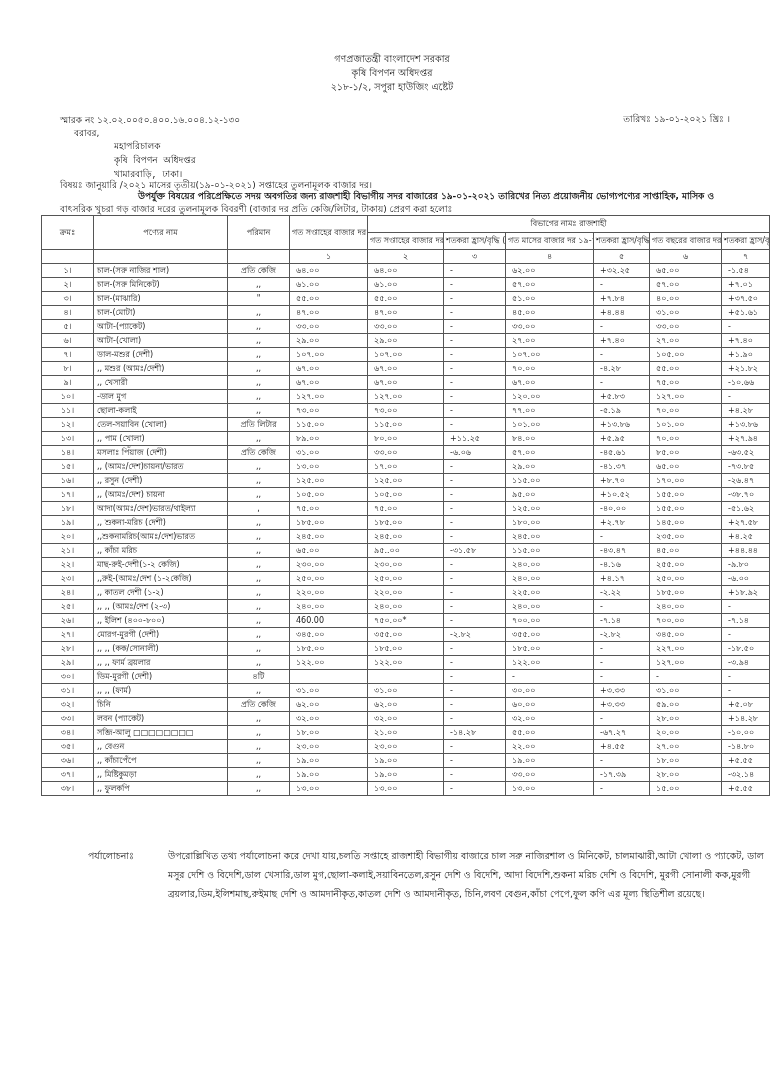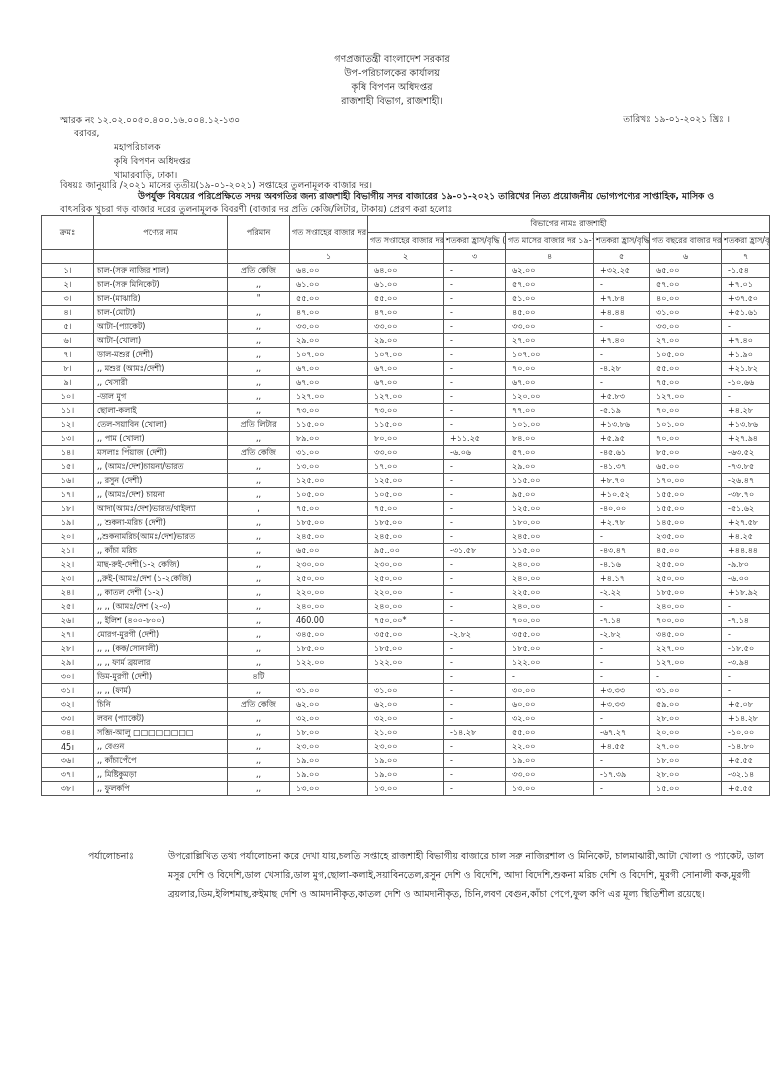--- a/index.html
+++ b/index.html
@@ -8,21 +8,21 @@
     font-family: "DejaVu Sans", sans-serif; color: #1a1a1a;
   }
   .header-block {
     position: absolute; top: 52px; left: 0; width: 784px;
     text-align: center; font-size: 9.5px; line-height: 14px;
   }
   .memo-row { position: absolute; top: 112px; left: 60px; width: 700px; font-size: 9px; }
   .memo-no { position: absolute; left: 0; top: 1px; }
   .memo-date { position: absolute; right: 30px; top: 0; }
   .recipient { position: absolute; top: 126px; left: 74px; font-size: 9px; line-height: 14px; }
-  .recipient .ind { padding-left: 40px; display: block; }
+  .recipient .ind { padding-left: 40px; display: block; font-family: Liberation Mono, monospace; }
   .subject { position: absolute; top: 178px; left: 60px; font-size: 9px; }
   .intro { position: absolute; top: 190px; left: 60px; width: 710px; font-size: 9px; line-height: 13px; }
   .intro .first { padding-left: 78px; display: block; white-space: nowrap; font-weight: bold; }
 
   table.prices {
     position: absolute; top: 215px; left: 41px; width: 728px;
     border-collapse: collapse; font-size: 8px; table-layout: fixed;
   }
   table.prices td, table.prices th {
     border: 1px solid #555; padding: 0 3px; height: 11.9px;
@@ -36,23 +36,22 @@
 
   .review { position: absolute; top: 846px; left: 60px; width: 710px; font-size: 9.3px; line-height: 19px; }
   .review-label { position: absolute; left: 28px; top: 0; text-align: center; }
   .review-text { position: absolute; left: 108px; top: 0; width: 600px; }
 </style>
 </head>
 <body>
 
 <div class="header-block">
   <div>গণপ্রজাতন্ত্রী বাংলাদেশ সরকার</div>
-  <div>উপ-পরিচালকের কার্যালয়</div>
   <div>কৃষি বিপণন অধিদপ্তর</div>
-  <div>রাজশাহী  বিভাগ, রাজশাহী।</div>
+  <div>২১৮-১/২, সপুরা হাউজিং এষ্টেট</div>
 </div>
 
 <div class="memo-row">
   <span class="memo-no">স্মারক নং ১২.০২.০০৫০.৪০০.১৬.০০৪.১২-১৩০</span>
   <span class="memo-date">তারিখঃ ১৯-০১-২০২১ খ্রিঃ ।</span>
 </div>
 
 <div class="recipient">
   <span>বরাবর,</span>
   <span class="ind">মহাপরিচালক</span>
@@ -512,21 +511,21 @@
         <td class="c">,,</td>
         <td class="num">১৮.০০</td>
         <td class="num">২১.০০</td>
         <td class="pct">-১৪.২৮</td>
         <td class="num">৫৫.০০</td>
         <td class="pct">-৬৭.২৭</td>
         <td class="num">২০.০০</td>
         <td class="pct">-১০.০০</td>
       </tr>
       <tr>
-        <td class="c">45।</td>
+        <td class="c">৩৫।</td>
         <td>,,         বেগুন</td>
         <td class="c">,,</td>
         <td class="num">২৩.০০</td>
         <td class="num">২৩.০০</td>
         <td class="pct">-</td>
         <td class="num">২২.০০</td>
         <td class="pct">+৪.৫৫</td>
         <td class="num">২৭.০০</td>
         <td class="pct">-১৪.৮০</td>
       </tr>

